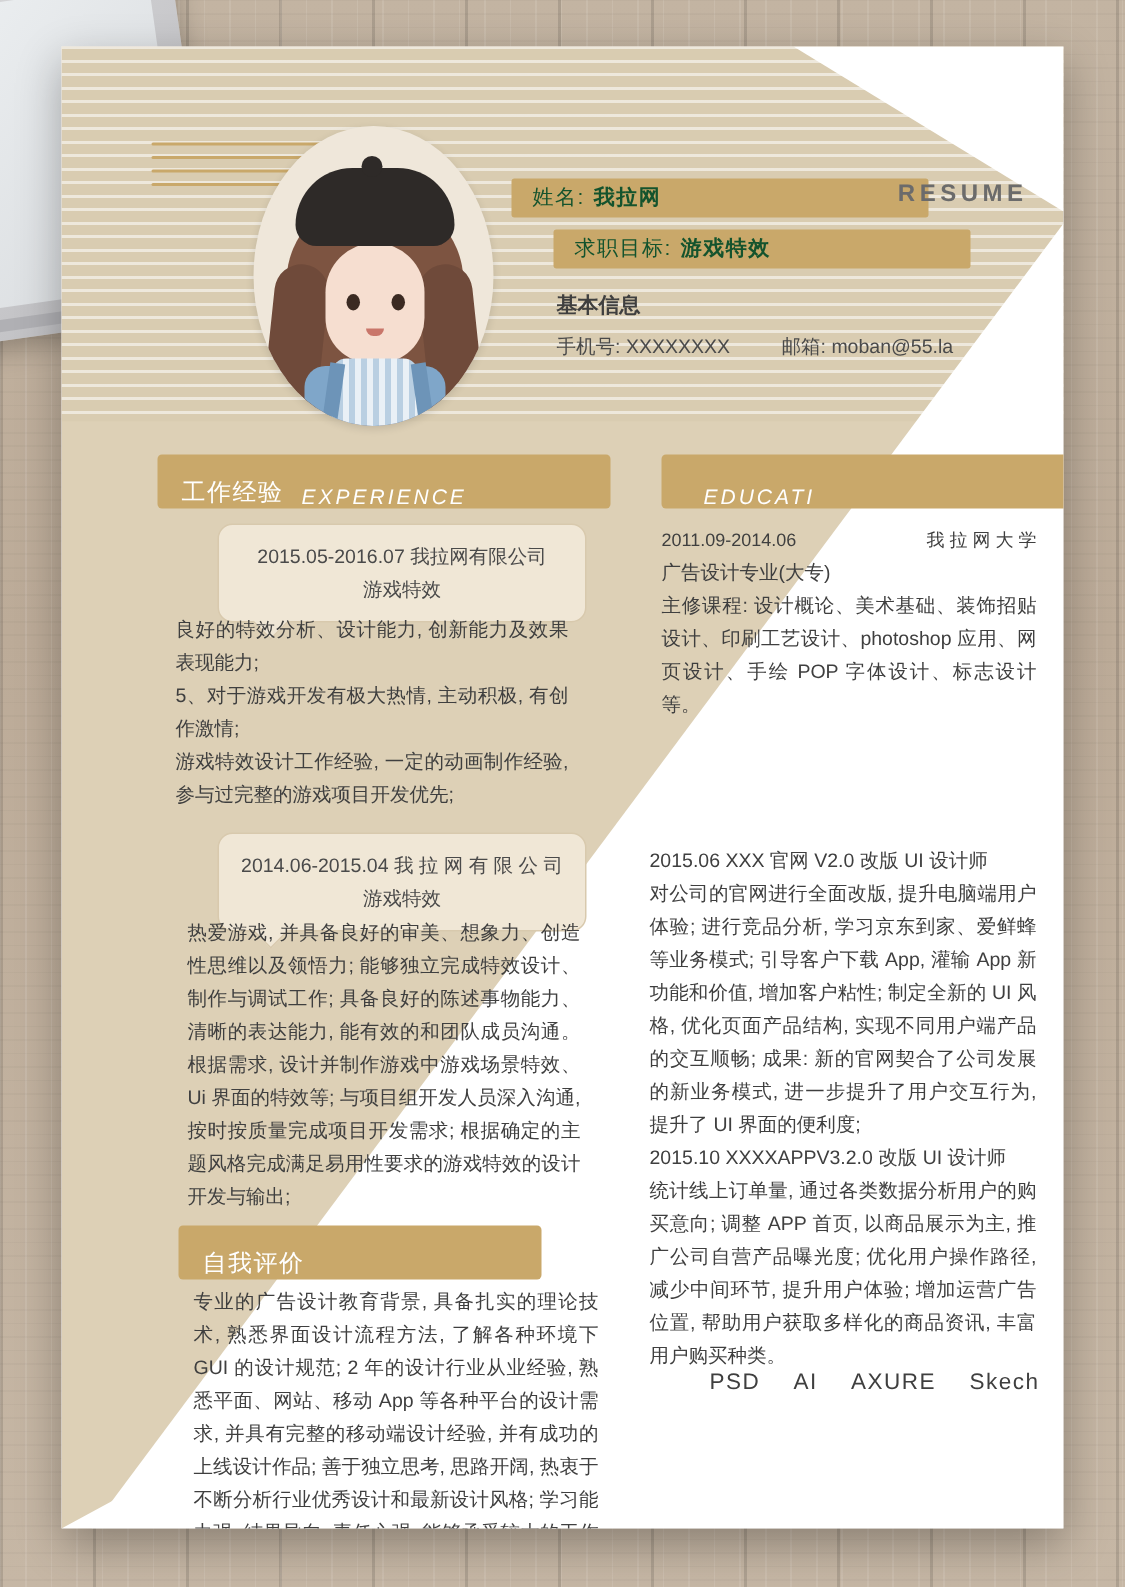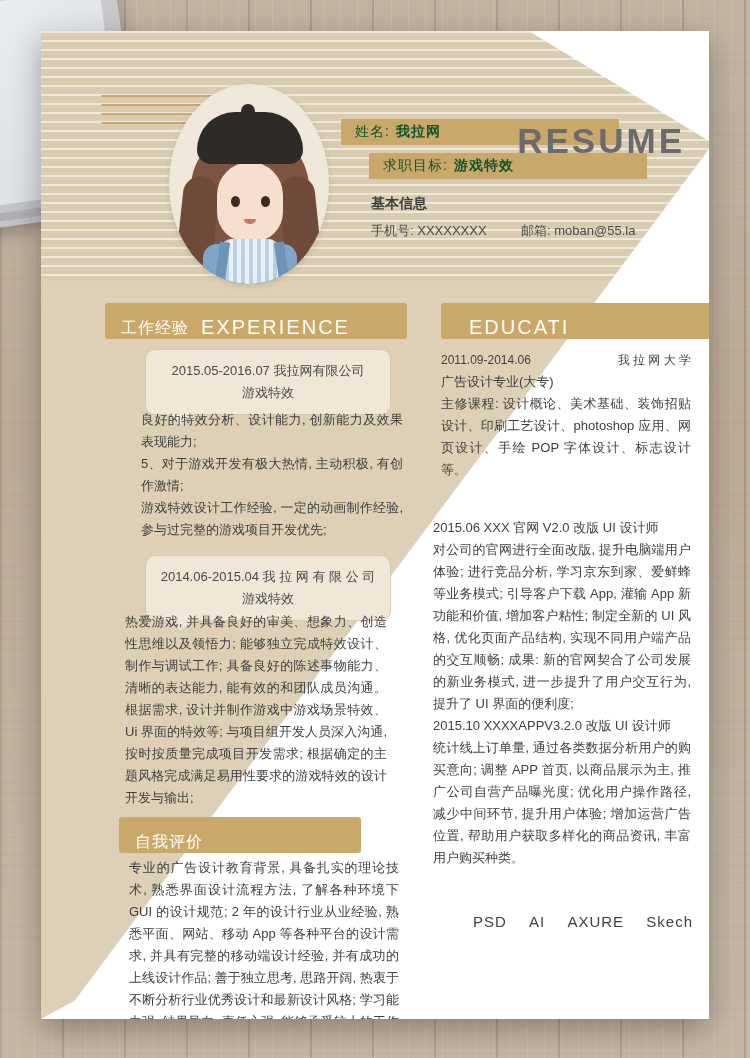--- a/index.html
+++ b/index.html
@@ -114,40 +114,40 @@
     position:absolute;left:300px;height:26px;background:#c9a86a;
     color:#14532d;font-size:14px;display:flex;align-items:center;padding:0 14px;
     border-radius:2px;letter-spacing:1px;
   }
   .hbar.one{top:88px;width:250px;}
   .hbar.two{top:122px;width:250px;margin-left:28px;}
   .hbar b{font-weight:normal;margin-right:6px;}
   .hbar .val{font-weight:bold;}
 
   .resume-title{
-    position:absolute;right:24px;top:90px;font-size:35px;letter-spacing:3px;
+    position:absolute;right:24px;top:90px;font-size:16px;letter-spacing:3px;
     color:#6b6b6b;font-weight:bold;
   }
 
   
   .basic{
     position:absolute;left:330px;top:160px;width:320px;color:#4a4a4a;font-size:13px;line-height:24px;
   }
   .basic .ttl{font-weight:bold;font-size:14px;margin-bottom:4px;color:#3f3f3f;}
   .basic .row{display:flex;}
   .basic .row .c1{width:150px;}
   .basic .row .c2{width:160px;}
 
   
   .sec-head{
     position:absolute;height:36px;background:#c9a86a;color:#fff;
     display:flex;align-items:flex-end;padding:0 16px;border-radius:3px;
     font-size:16px;letter-spacing:1px;
   }
-  .sec-head .en{margin-left:12px;font-size:20px;letter-spacing:2px;}
+  .sec-head .en{margin-left:12px;font-size:14px;letter-spacing:2px;font-style:italic;}
   .sec-exp{left:64px;top:272px;width:270px;}
   .sec-edu{left:400px;top:272px;width:245px;}
   .sec-self{left:78px;top:786px;width:210px;}
 
   
   .bubble{
     position:absolute;background:#f0e7d6;border:1px solid #d8c9ad;border-radius:10px;
     color:#4a4a4a;text-align:center;font-size:13px;line-height:22px;padding:10px 8px;
   }
   .bubble:after{
@@ -155,21 +155,21 @@
     background:#f0e7d6;border-right:1px solid #d8c9ad;border-bottom:1px solid #d8c9ad;
     transform:rotate(45deg);
   }
   .b1{left:104px;top:318px;width:228px;}
   .b2{left:104px;top:524px;width:228px;}
 
   
   .txt{
     position:absolute;color:#3f3f3f;font-size:13px;line-height:22px;text-align:justify;
   }
-  .t-exp1{left:100px;top:378px;width:262px;}
+  .t-exp1{left:76px;top:378px;width:262px;}
   .t-exp2{left:84px;top:580px;width:262px;}
   .t-edu{left:400px;top:318px;width:250px;}
   .t-proj{left:392px;top:486px;width:258px;}
   .t-self{left:88px;top:826px;width:270px;}
   .edu-head{color:#3f3f3f;font-size:12px;line-height:22px;display:flex;justify-content:space-between;}
 
   .skills{
     position:absolute;left:432px;top:882px;width:220px;color:#3f3f3f;
     font-size:15px;letter-spacing:1px;display:flex;justify-content:space-between;
   }
@@ -265,21 +265,21 @@
 
   <div class="txt t-edu">
     <div class="edu-head">
       <span>2011.09-2014.06</span>
       <span>我 拉 网 大 学</span>
     </div>
     <div>广告设计专业(大专)</div>
     <div>主修课程: 设计概论、美术基础、装饰招贴设计、印刷工艺设计、photoshop 应用、网页设计、手绘 POP 字体设计、标志设计等。</div>
   </div>
 
-  <div class="txt t-proj" style="white-space:pre-line;">2015.06 XXX 官网 V2.0 改版 UI 设计师
+  <div class="txt t-proj" style="white-space:pre-line;margin-top:46px;">2015.06 XXX 官网 V2.0 改版 UI 设计师
 对公司的官网进行全面改版, 提升电脑端用户体验;  进行竞品分析, 学习京东到家、爱鲜蜂等业务模式;  引导客户下载 App, 灌输 App 新功能和价值, 增加客户粘性; 制定全新的 UI 风格, 优化页面产品结构, 实现不同用户端产品的交互顺畅;  成果: 新的官网契合了公司发展的新业务模式, 进一步提升了用户交互行为, 提升了 UI 界面的便利度;
 2015.10 XXXXAPPV3.2.0 改版 UI 设计师
 统计线上订单量, 通过各类数据分析用户的购买意向; 调整 APP 首页, 以商品展示为主, 推广公司自营产品曝光度;  优化用户操作路径, 减少中间环节, 提升用户体验;  增加运营广告位置, 帮助用户获取多样化的商品资讯, 丰富用户购买种类。</div>
 
   <div class="txt t-self">专业的广告设计教育背景, 具备扎实的理论技术, 熟悉界面设计流程方法, 了解各种环境下 GUI 的设计规范; 2 年的设计行业从业经验, 熟悉平面、网站、移动 App 等各种平台的设计需求, 并具有完整的移动端设计经验, 并有成功的上线设计作品; 善于独立思考, 思路开阔, 热衷于不断分析行业优秀设计和最新设计风格; 学习能力强, 结果导向, 责任心强, 能够承受较大的工作压力;</div>
 
   <div class="skills">
     <span>PSD</span>
     <span>AI</span>
     <span>AXURE</span>

